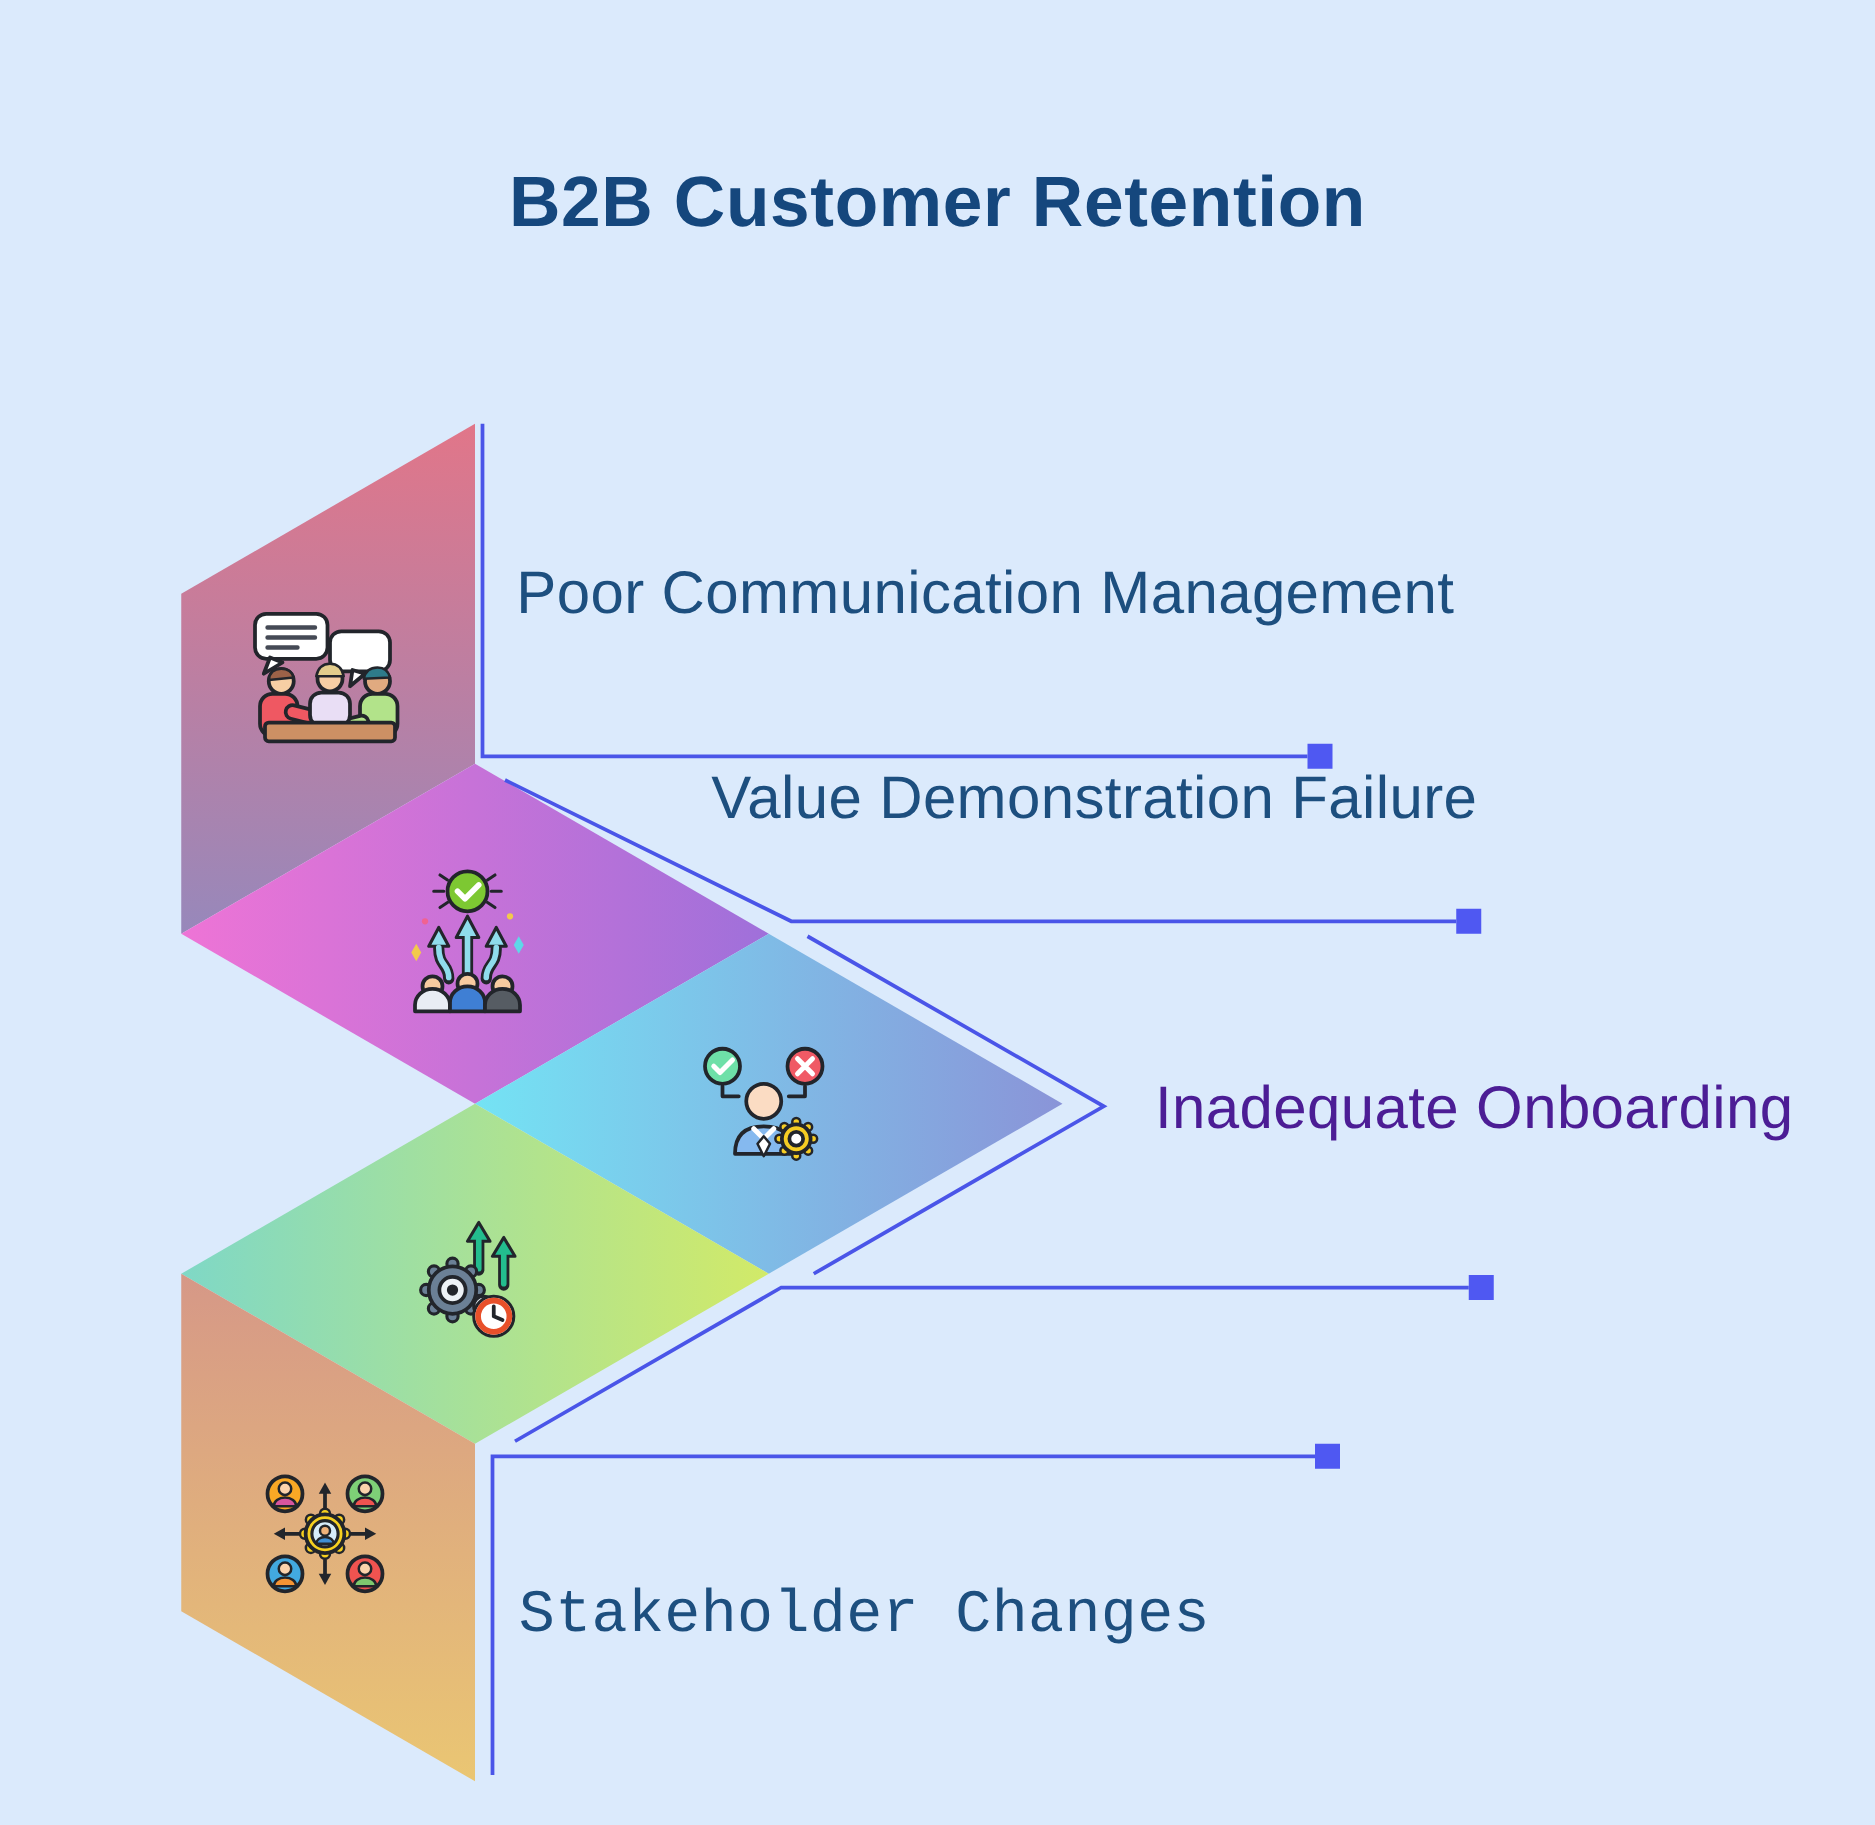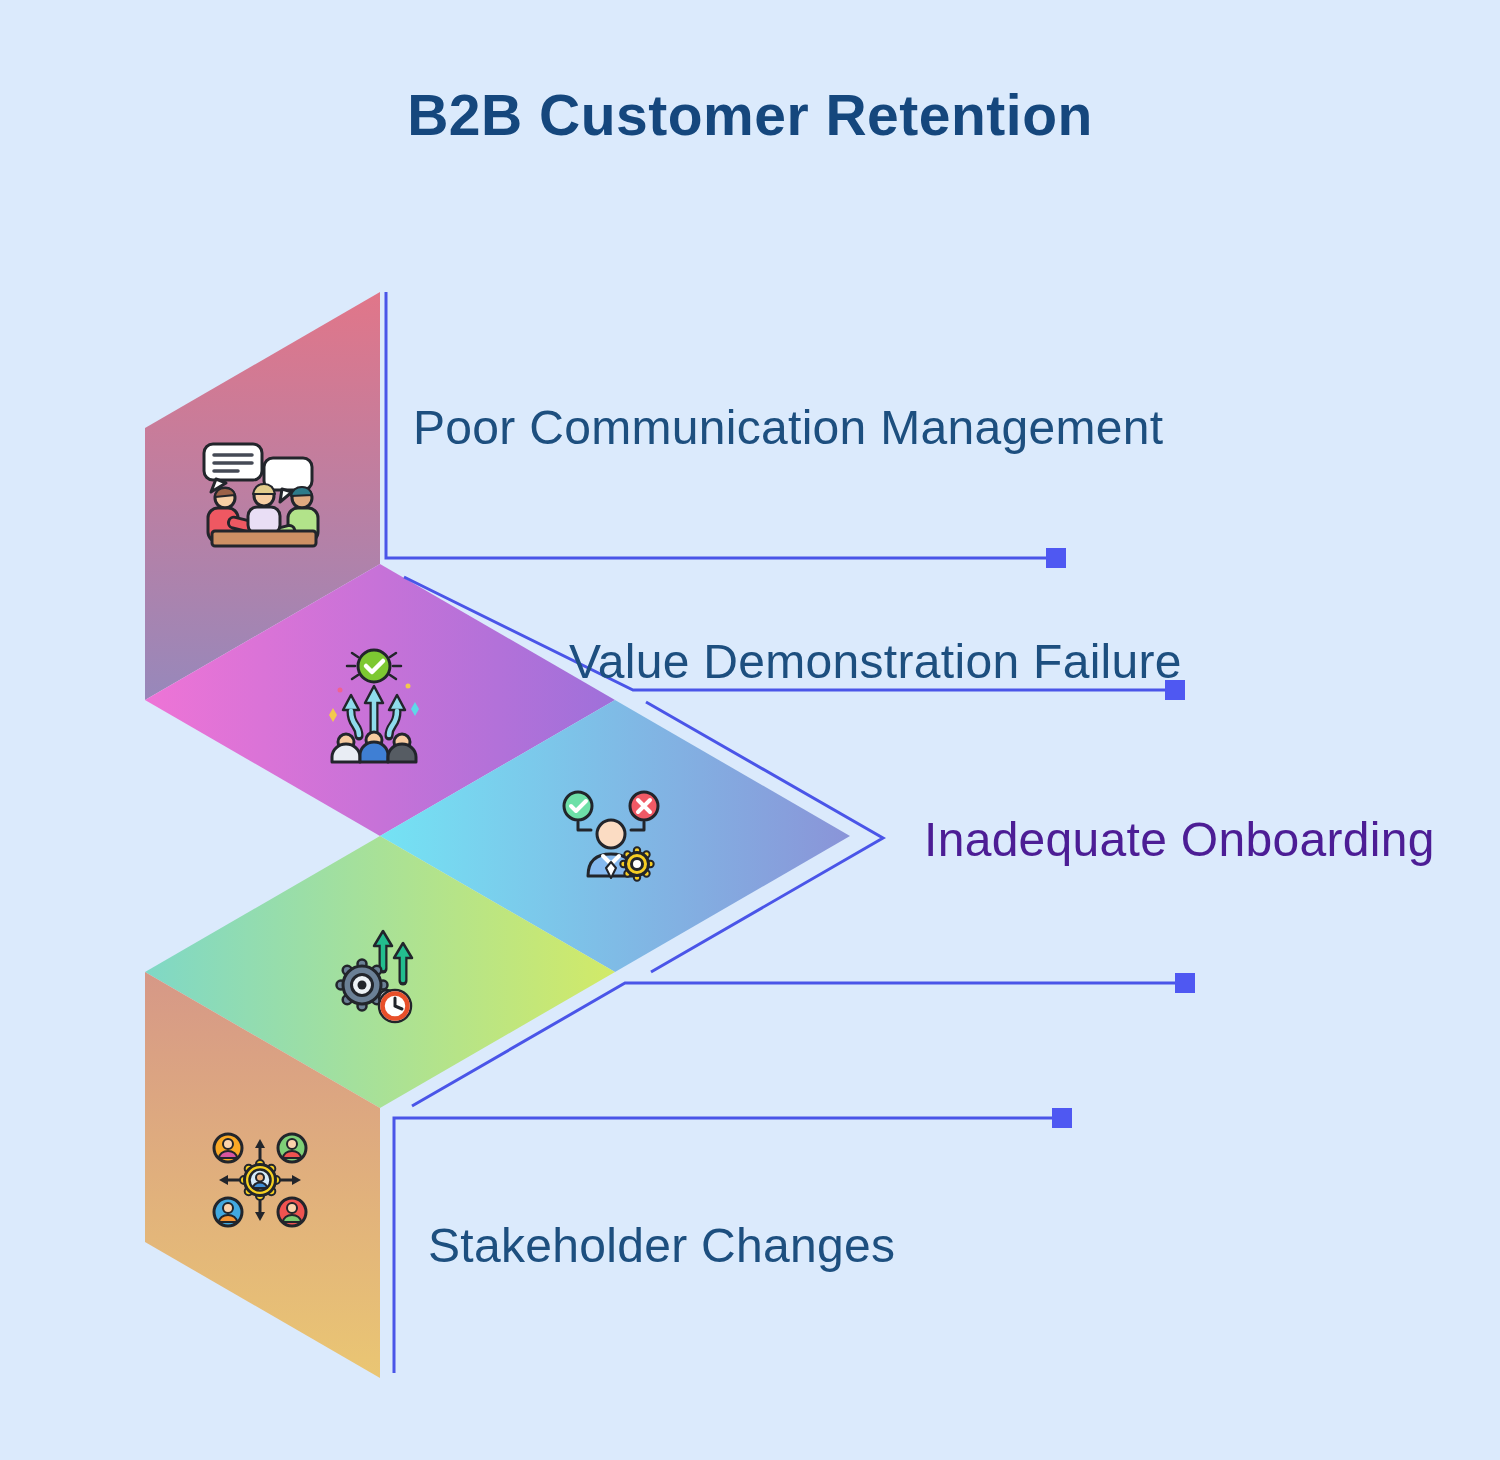--- a/index.html
+++ b/index.html
@@ -1,32 +1,32 @@
 <!DOCTYPE html>
 <html><head>
 <meta charset="utf-8">
 <style>
   html,body{margin:0;padding:0;}
   body{width:1500px;height:1460px;overflow:hidden;font-family:"Liberation Sans",sans-serif;position:relative;}
-  #stage{position:relative;width:1500px;height:1225px;}
+  #stage{position:relative;width:1500px;height:1225px;margin-top:47px;}
   #scene{position:absolute;left:0;top:0;}
   .title{
     position:absolute;left:0;top:80px;width:1500px;
     text-align:center;font-size:57px;line-height:70px;font-weight:700;
     letter-spacing:.5px;
   }
   .label{
     position:absolute;font-size:48px;line-height:48px;font-weight:500;
     letter-spacing:.3px;white-space:nowrap;
   }
   .label-1{left:413px;top:404px;}
-  .label-2{left:569px;top:638px;}
+  .label-2{left:569px;top:568px;}
   .label-3{left:924px;top:816px;}
   .label-4{left:585px;top:1024px;}
-  .label-5{left:428px;top:1222px;}
+  .label-5{left:415px;top:1222px;font-family:Liberation Mono, monospace;}
 </style>
 </head>
 <body style="background: rgb(219, 234, 252);">
 
 <div id="stage">
 
   <svg id="scene" width="1500" height="1460" viewBox="0 0 1500 1460">
     <defs>
       <linearGradient id="grad0" x1="0" y1="0" x2="0" y2="1">
           <stop offset="0" stop-color="#e17689"></stop>

